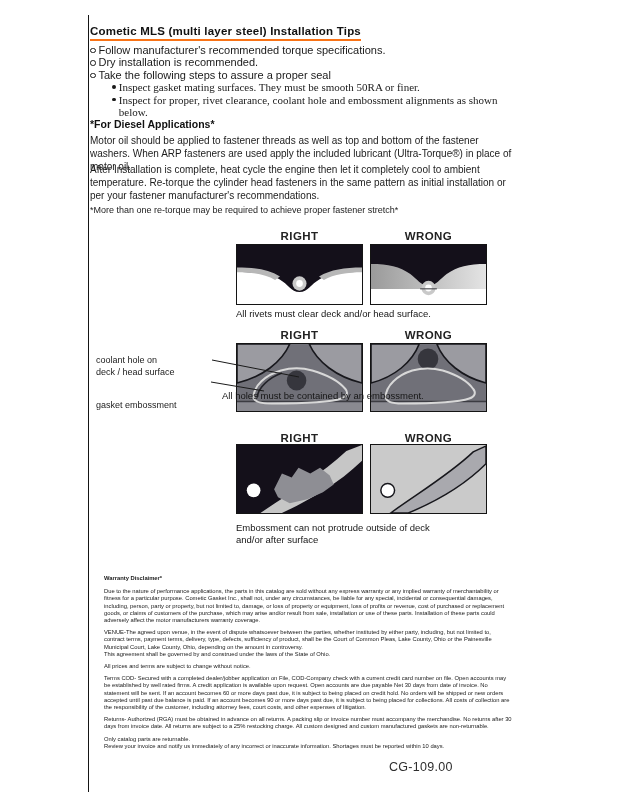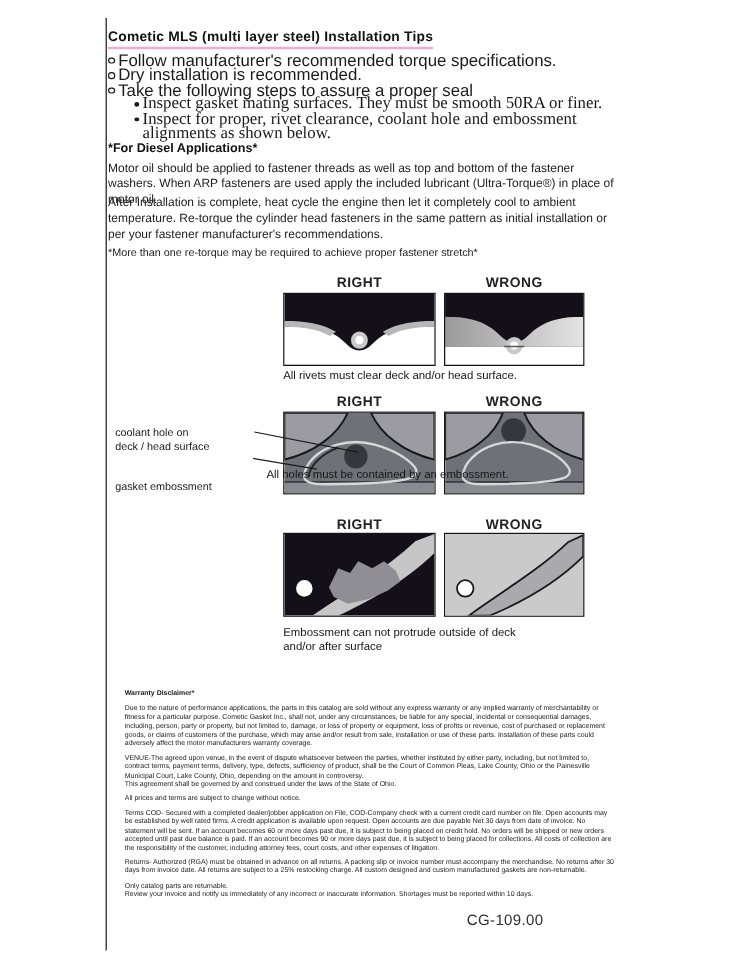--- a/index.html
+++ b/index.html
@@ -5,24 +5,24 @@
   html,body { margin:0; padding:0; background:#ffffff; }
   .page {
     position:relative; width:618px; height:800px; background:#ffffff;
     font-family:"Liberation Sans", sans-serif; color:#1a1a1a; overflow:hidden;
   }
   .vline { position:absolute; left:88px; top:15px; width:1px; height:777px; background:#151515; }
 
   .title {
     position:absolute; left:90px; top:25px; margin:0;
     font-size:11.5px; font-weight:bold; letter-spacing:0.2px; color:#111;
-    display:inline-block; padding-bottom:2px; border-bottom:2px solid #f9a8d4;
+    display:inline-block; padding-bottom:2px; border-bottom:2px solid #f97316;
   }
 
-  .tips { position:absolute; left:90px; top:44px; width:430px; font-size:14px; line-height:12.4px; }
+  .tips { position:absolute; left:90px; top:44px; width:430px; font-size:11px; line-height:12.4px; }
   .tip-line { display:flex; align-items:flex-start; }
   .tip-line.sub { margin-left:22px;font-family:Liberation Serif, serif; }
   .ring { width:3.5px; height:3.5px; border:1px solid #1a1a1a; border-radius:50%; margin:3.9px 3px 0 0; flex:0 0 auto; }
   .dot  { width:3.8px; height:3.8px; background:#1a1a1a; border-radius:50%; margin:4px 3px 0 0; flex:0 0 auto; }
 
   .diesel-heading { position:absolute; left:90px; top:118px; font-size:10.5px; font-weight:bold; color:#111; }
   .body-para { position:absolute; left:90px; width:424px; font-size:10px; line-height:12.8px; color:#1c1c1c; }
   .p1 { top:135px; } .p2 { top:164px; }
   .note { position:absolute; left:90px; top:205px; font-size:9px; color:#1c1c1c; }
 

